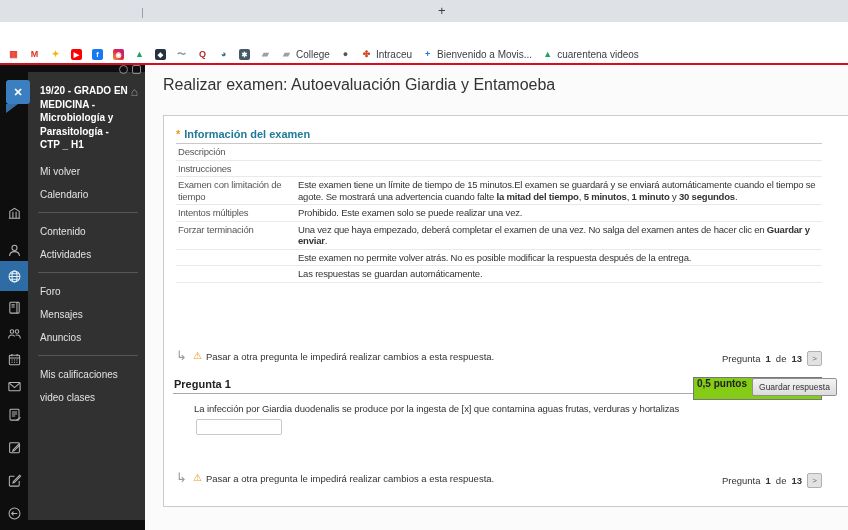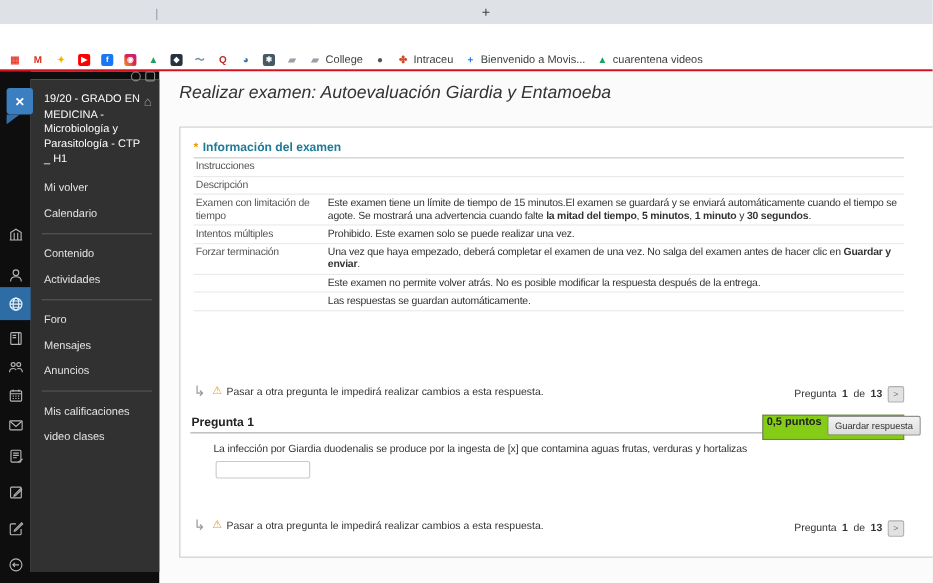--- a/index.html
+++ b/index.html
@@ -48,28 +48,28 @@
   .rail-item.active{background:#2d6ca5;color:#e8f0f7;height:30px;}
   .rail-item svg{width:15px;height:15px;stroke:currentColor;fill:none;stroke-width:1.1;}
   
   .sidepanel{position:absolute;left:28px;top:72px;width:117px;height:448px;background:#323131;
              color:#e3e3e3;padding:12px 8px 0 12px;box-sizing:border-box;z-index:2;}
   .pin{position:absolute;left:6px;top:80px;width:24px;height:24px;background:#3b7fc0;border-radius:3px;
        color:#fff;font-size:11px;font-weight:bold;display:flex;align-items:center;justify-content:center;z-index:3;}
   .pin::after{content:"";position:absolute;left:0;top:24px;border-left:12px solid #336fa9;border-bottom:9px solid transparent;}
   .hdr-circle{position:absolute;left:119px;top:65px;width:7px;height:7px;border:1.4px solid #8a8a8a;border-radius:50%;z-index:3;}
   .hdr-square{position:absolute;left:132px;top:65px;width:7px;height:7px;border:1.4px solid #8a8a8a;border-radius:2px;z-index:3;}
-  .course{font-size:10px;font-weight:normal;line-height:13.5px;color:#fff;width:88px;}
+  .course{font-size:10px;font-weight:bold;line-height:13.5px;color:#fff;width:88px;}
   .homeic{position:absolute;right:7px;top:13px;font-size:12px;color:#9a9a9a;}
   .menu{margin-top:14px;font-size:10px;}
   .mi{display:block;margin-bottom:12px;cursor:default;}
   .sdiv{border:none;border-top:1px solid #575757;margin:12px 0 13px -2px;width:100px;}
   
   .main-bg{position:absolute;left:145px;top:65px;right:0;bottom:0;background:#fbfbfb;}
-  .page-title{position:absolute;left:163px;top:76px;font-size:16px;color:#333;font-style:italic;}
+  .page-title{position:absolute;left:163px;top:76px;font-size:16px;color:#333;}
   .card{position:absolute;left:163px;top:115px;width:810px;height:392px;background:#fff;
         border:1px solid #cbcbcb;box-sizing:border-box;}
   
   .info{position:absolute;left:12px;top:12px;width:646px;font-size:9.5px;letter-spacing:-0.2px;}
   .info-head{padding-bottom:3px;border-bottom:1px solid #c9c9c9;font-size:11px;font-weight:bold;color:#1e7a97;letter-spacing:0;}
   .req{color:#e9980c;margin-right:4px;}
   .irow{display:flex;padding:2px 0;border-bottom:1px solid #e9e9e9;line-height:11.5px;min-height:11px;}
   .ilab{width:120px;flex:none;color:#555;padding-left:2px;}
   .ival{flex:1;color:#333;}
   .ival b{font-weight:bold;}
@@ -324,25 +324,25 @@
   <div class="main-bg"></div>
   <div class="page-title">Realizar examen: Autoevaluación Giardia y Entamoeba</div>
 
   <div class="card">
 
     <div class="info">
       <div class="info-head">
         <span class="req">*</span><span>Información del examen</span>
       </div>
       <div class="irow">
+        <div class="ilab">Descripción</div>
+        <div class="ival"></div>
+      </div>
+      <div class="irow">
         <div class="ilab">Instrucciones</div>
-        <div class="ival"></div>
-      </div>
-      <div class="irow">
-        <div class="ilab">Descripción</div>
         <div class="ival"></div>
       </div>
       <div class="irow">
         <div class="ilab">Examen con limitación de tiempo</div>
         <div class="ival"><span>Este examen tiene un límite de tiempo de 15 minutos.El examen se guardará y se enviará automáticamente cuando el tiempo se agote. Se mostrará una advertencia cuando falte </span><b>la mitad del tiempo</b><span>, </span><b>5 minutos</b><span>, </span><b>1 minuto</b><span> y </span><b>30 segundos</b><span>.</span></div>
       </div>
       <div class="irow">
         <div class="ilab">Intentos múltiples</div>
         <div class="ival"><span>Prohibido. Este examen solo se puede realizar una vez.</span></div>
       </div>

